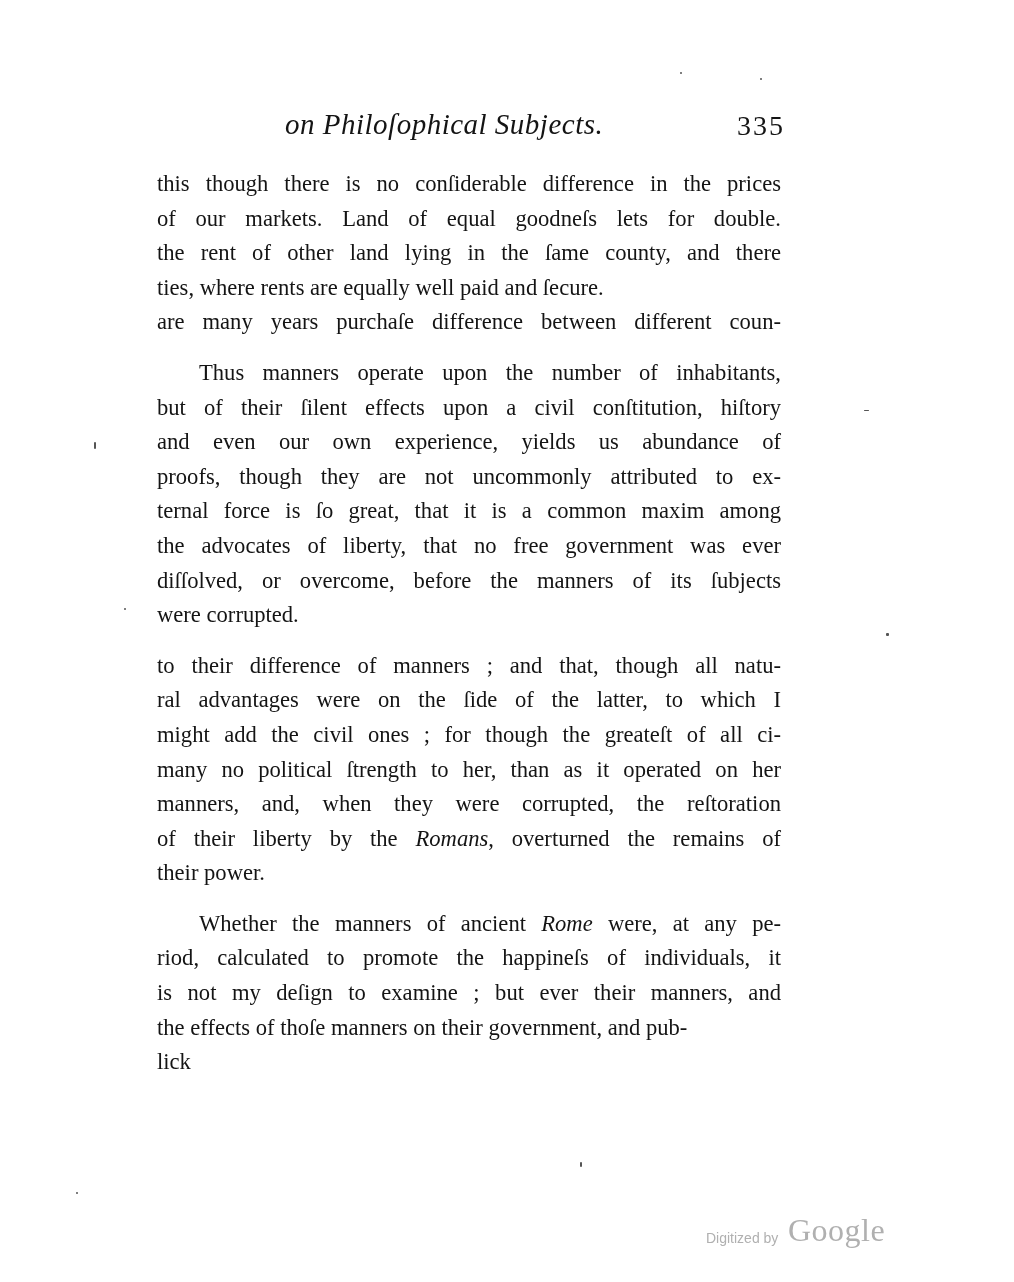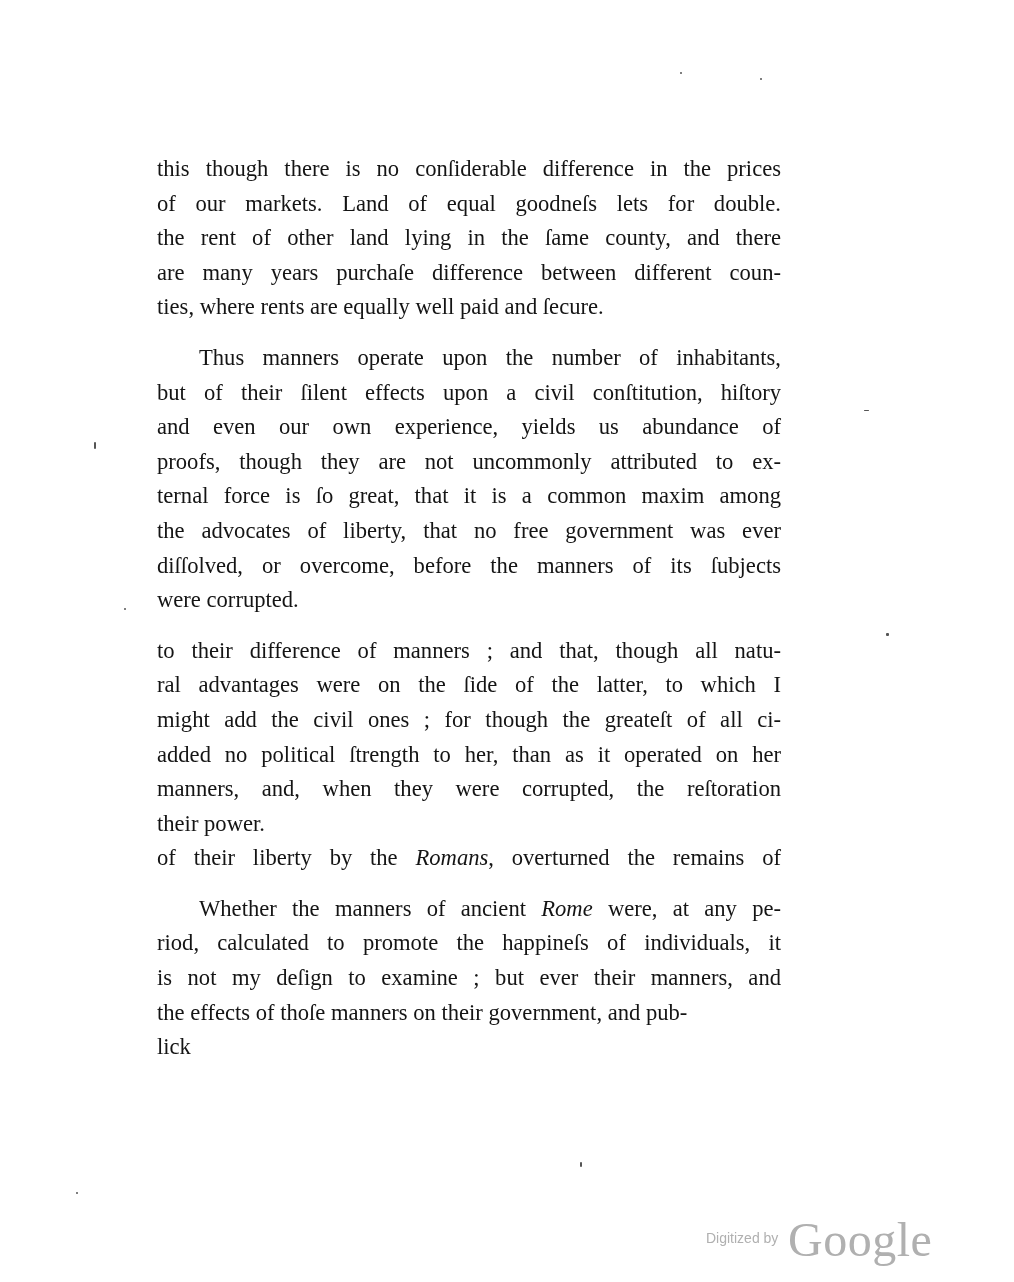--- a/index.html
+++ b/index.html
@@ -1,64 +1,68 @@
 <!DOCTYPE html>
 <html><head>
 <meta charset="utf-8">
 <style>
   html, body { margin: 0; padding: 0; background: #ffffff; }
   body { width: 1014px; height: 1282px; position: relative; overflow: hidden; color: #141414; }
   .page { position: absolute; left: 0; top: 0; width: 1014px; height: 1282px; background: #fff; }
   .header { position: absolute; top: 100px; left: 155px; width: 630px; height: 48px; }
   .running-title { position: absolute; left: 130px; top: 8px; font-family: "Liberation Serif", serif; font-style: italic; font-size: 29px; letter-spacing: 0.5px; }
   .page-number { position: absolute; right: 0; top: 10px; font-family: "Liberation Serif", serif; font-size: 28px; letter-spacing: 2px; }
-  .body { position: absolute; top: 152px; left: 157px; width: 624px; font-family: "Liberation Serif", serif; font-size: 22.6px; line-height: 34.6px; }
+  .body { position: absolute; top: 167px; left: 157px; width: 624px; font-family: "Liberation Serif", serif; font-size: 22.6px; line-height: 34.6px; }
   .line { display: block; white-space: nowrap; text-align: justify; text-align-last: justify; height: 34.6px; }
   .line.last { text-align-last: left; }
   .line.indent { padding-left: 42px; }
   .para { display: block; }
   .para + .para { margin-top: 16px; }
   em { font-style: italic; }
   .catchword { display: block; text-align: left; height: 34.6px; }
   .speck { position: absolute; width: 2px; height: 2px; background: #555; border-radius: 1px; }
   .footer { position: absolute; left: 706px; top: 1212px; height: 50px; color: #b0b0b0; }
   .footer .by { font-family: "Liberation Sans", sans-serif; font-size: 14px; position: absolute; left: 0; top: 18px; white-space: nowrap; }
-  .footer .brand { font-family: "Liberation Serif", serif; font-size: 48px; position: absolute; left: 82px; top: 0; letter-spacing: 0.5px; white-space: nowrap; }
+  .footer .brand { font-family: "Liberation Serif", serif; font-size: 32px; position: absolute; left: 82px; top: 0; letter-spacing: 0.5px; white-space: nowrap; }
 </style>
 </head>
 <body>
 
 <div class="page">
+  <div class="header">
+    <span class="running-title">on Philoſophical Subjects.</span>
+    <span class="page-number">335</span>
+  </div>
 
   <div class="body" id="body">
       <div class="para">
         <span class="line">this though there  is no conſiderable difference in the prices</span>
         <span class="line">of our markets.   Land of equal goodneſs lets  for  double.</span>
         <span class="line">the rent of other land lying in the ſame county, and there</span>
+        <span class="line last">ties, where rents are equally well paid and ſecure.</span>
         <span class="line">are many years purchaſe difference between different coun-</span>
-        <span class="line last">ties, where rents are equally well paid and ſecure.</span>
       </div>
       <div class="para">
         <span class="line indent">Thus manners operate upon the number of  inhabitants,</span>
         <span class="line">but of their ſilent effects upon a civil conſtitution, hiſtory</span>
         <span class="line">and even our own experience, yields us abundance of</span>
         <span class="line">proofs, though they are not uncommonly attributed to ex-</span>
         <span class="line">ternal force is ſo great, that it is a common maxim among</span>
         <span class="line">the advocates of liberty, that no free government was ever</span>
         <span class="line">diſſolved, or overcome, before the manners of its ſubjects</span>
         <span class="line last">were corrupted.</span>
       </div>
       <div class="para">
         <span class="line">to their difference of manners ;  and that, though all natu-</span>
         <span class="line">ral advantages were on the ſide of  the latter,  to which I</span>
         <span class="line">might add the civil ones ;  for though the greateſt of all ci-</span>
-        <span class="line">added no political ſtrength to her, than as it operated on her</span>
+        <span class="line">many no political ſtrength to her, than as it operated on her</span>
         <span class="line">manners, and, when they were corrupted,  the reſtoration</span>
+        <span class="line">of their liberty by the <em>Romans</em>, overturned  the  remains of</span>
         <span class="line last">their power.</span>
-        <span class="line">of their liberty by the <em>Romans</em>, overturned  the  remains of</span>
       </div>
       <div class="para">
         <span class="line indent">Whether the manners of ancient <em>Rome</em> were, at any pe-</span>
         <span class="line">riod, calculated to promote the happineſs of individuals,  it</span>
         <span class="line">is not my deſign to examine ;  but ever their manners, and</span>
         <span class="line last">the effects of thoſe manners on their government, and pub-</span>
       </div>
       <span class="catchword">lick</span>
     </div>
 

